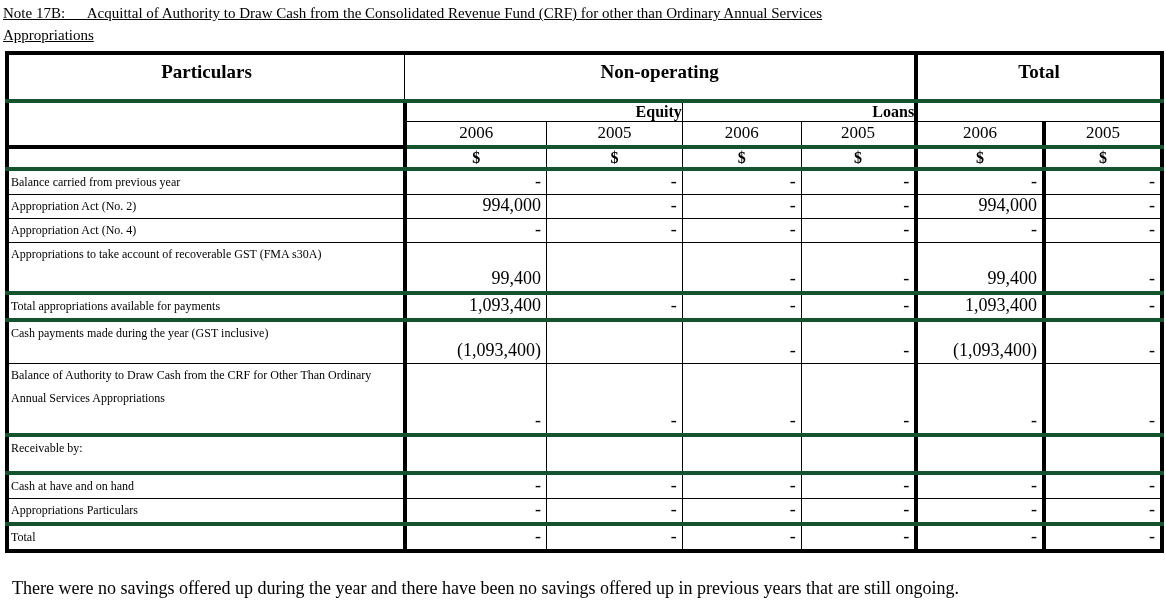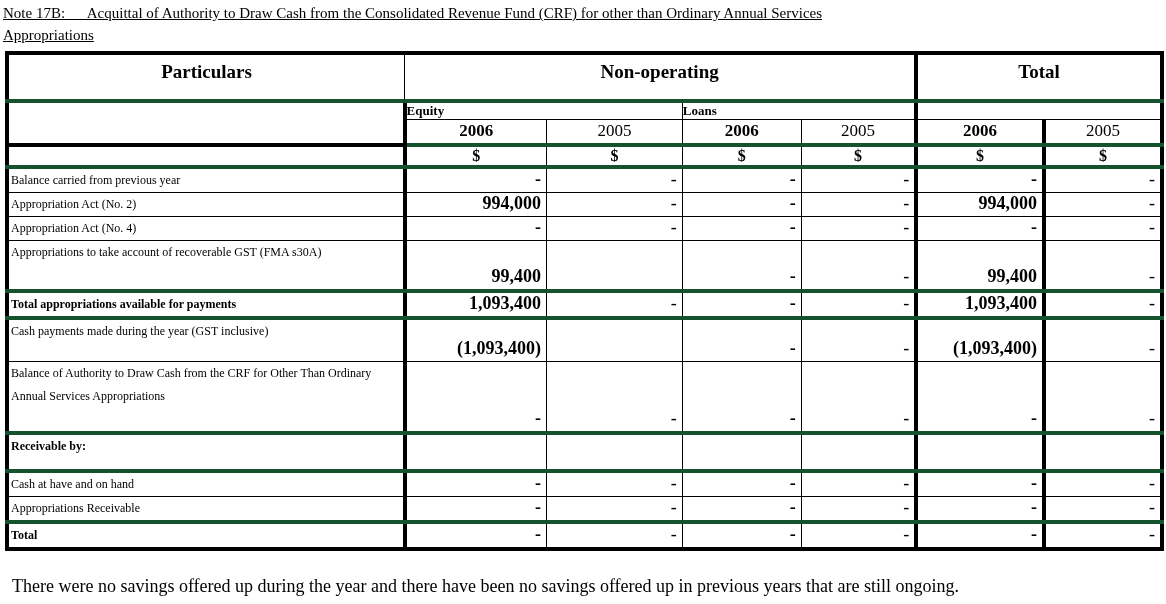--- a/index.html
+++ b/index.html
@@ -37,36 +37,36 @@
   .bb4c { border-bottom: 4px solid #000 !important; }
 
   
   tr.h48 { height: 48px; } tr.h18 { height: 18px; } tr.h25 { height: 25px; }
   tr.h21 { height: 21px; } tr.h24 { height: 24px; } tr.h51 { height: 51px; }
   tr.h23 { height: 23px; } tr.h43 { height: 43px; } tr.h72 { height: 72px; }
   tr.h38 { height: 38px; }
 
   
   .hdr1 { font-size: 19px; font-weight: bold; text-align: center; vertical-align: top; padding-top: 6px; }
-  .hdr2 { font-size: 13px; font-weight: bold; text-align: left; vertical-align: middle; }
+  .hdr2 { font-size: 16px; font-weight: bold; text-align: right; vertical-align: middle; }
   .yr   { font-size: 17px; font-weight: normal; text-align: center; vertical-align: middle; }
   .cur  { font-size: 16px; font-weight: bold; text-align: center; vertical-align: middle; }
 
   
   .lbl {
     font-size: 12px; line-height: 23px;
     text-align: left; vertical-align: top;
     padding: 0 0 0 2px; font-weight: normal;
   }
   .val {
     font-size: 18px; line-height: 21px;
     text-align: right; vertical-align: bottom;
     padding: 0 5px 2px 0; font-weight: normal;
   }
-  .b { font-weight: bold; }
+  .b { font-weight: normal; }
 
   .footnote {
     font-size: 18px;
     margin: 25px 0 0 10px;
   }
 </style>
 </head>
 <body>
 
 <div class="page">
@@ -190,21 +190,21 @@
     <tr class="h23 bb1">
       <td class="lbl vr4">Cash at have and on hand</td>
       <td class="val b vr1">-</td>
       <td class="val vr1">-</td>
       <td class="val b vr1">-</td>
       <td class="val vr4">-</td>
       <td class="val b vr4">-</td>
       <td class="val">-</td>
     </tr>
     <tr class="h24 bb4">
-      <td class="lbl vr4">Appropriations Receivable</td>
+      <td class="lbl vr4">Appropriations Particulars</td>
       <td class="val b vr1">-</td>
       <td class="val vr1">-</td>
       <td class="val b vr1">-</td>
       <td class="val vr4">-</td>
       <td class="val b vr4">-</td>
       <td class="val">-</td>
     </tr>
     <tr class="h25">
       <td class="lbl b vr4">Total</td>
       <td class="val b vr1">-</td>

